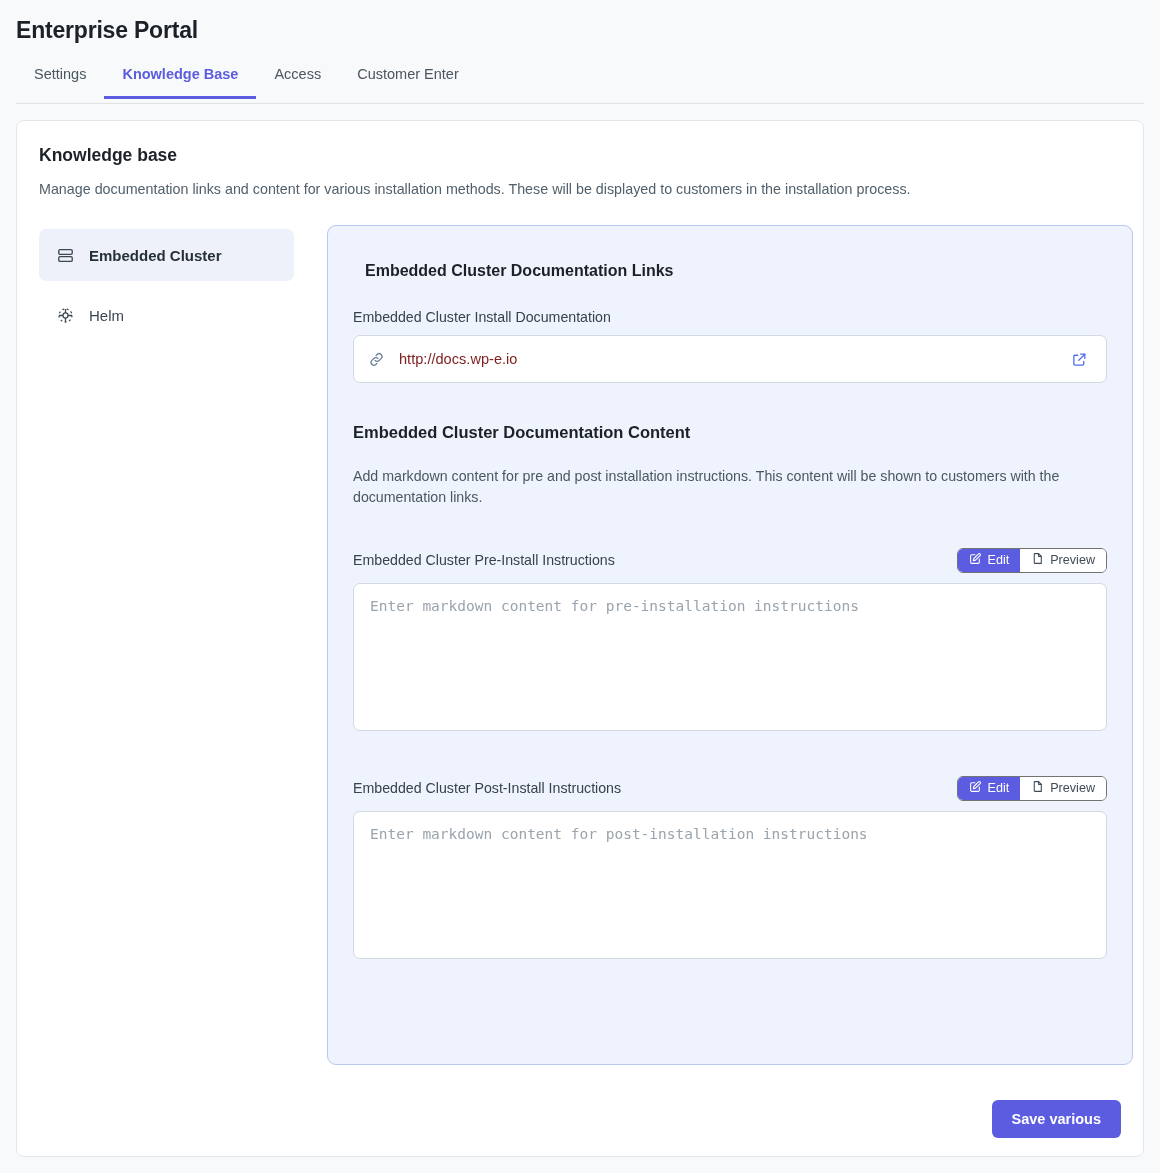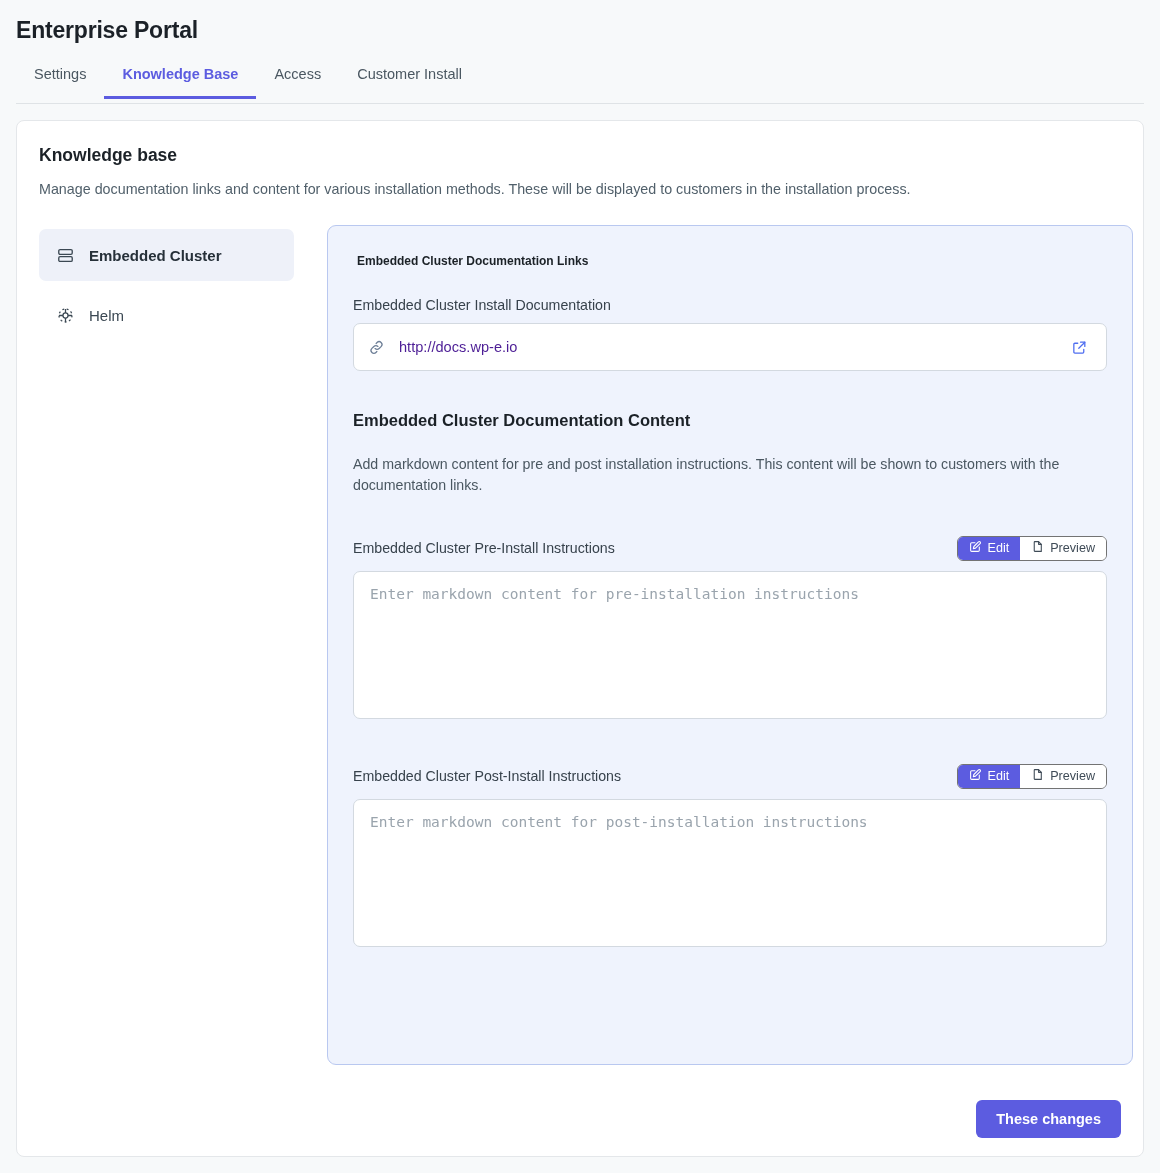--- a/index.html
+++ b/index.html
@@ -123,22 +123,22 @@
     left: 310px;
     top: 104px;
     width: 806px;
     height: 840px;
     background: #eff3fd;
     border: 1px solid #b9c8f0;
     border-radius: 9px;
     padding: 24px 25px;
   }
   .panel h3 {
-    margin: 4px;
-    font-size: 12px;
+    margin: 12px;
+    font-size: 16px;
     font-weight: bold;
     color: #1b2127;
   }
   .field-label {
     font-size: 14.2px;
     color: #37424c;
     margin-top: 29px;
     margin-bottom: 10px;
   }
   .url-input-wrap {
@@ -154,21 +154,21 @@
   .url-input-wrap .link-icon {
     color: #6f8098;
     margin-right: 12px;
     display: inline-flex;
   }
   .url-input {
     border: none;
     outline: none;
     flex: 1;
     font-size: 14.6px;
-    color: #4c1d95;
+    color: #7f1d1d;
     font-family: "Liberation Sans", sans-serif;
     background: transparent;
   }
   .ext-link-btn {
     border: none;
     background: transparent;
     cursor: pointer;
     color: #4f6ef0;
     display: inline-flex;
     padding: 4px;
@@ -257,21 +257,21 @@
 <body>
 
 <div class="page">
 
   <div class="app-title">Enterprise Portal</div>
 
   <div class="tabs">
     <button class="tab">Settings</button>
     <button class="tab active">Knowledge Base</button>
     <button class="tab">Access</button>
-    <button class="tab">Customer Install</button>
+    <button class="tab">Customer Enter</button>
   </div>
 
   <div class="card">
 
     <div class="card-title">Knowledge base</div>
     <div class="card-sub">Manage documentation links and content for various installation methods. These will be displayed to customers in the installation process.</div>
 
     <div class="nav-list">
       <div class="nav-item selected">
         <span class="nav-icon">
@@ -371,16 +371,16 @@
               </span>
               <span>Preview</span>
             </button>
           </span>
         </div>
         <textarea class="md-textarea" placeholder="Enter markdown content for post-installation instructions" style=""></textarea>
       </div>
 
     </div>
 
-    <button class="save-btn">These changes</button>
+    <button class="save-btn">Save various</button>
 
   </div>
 </div>
 
 </body></html>

